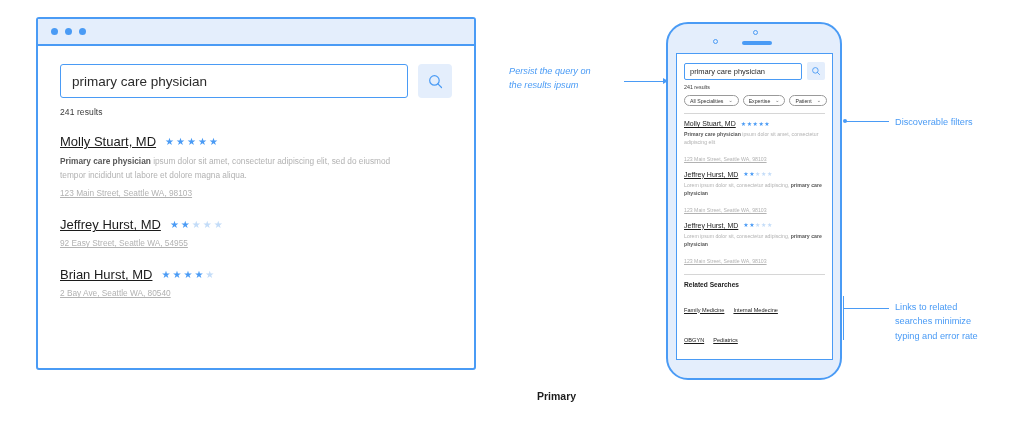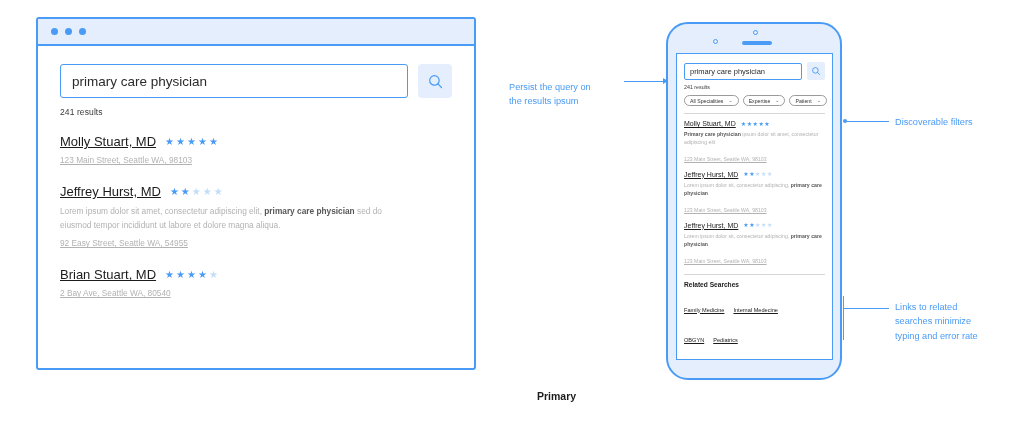--- a/index.html
+++ b/index.html
@@ -375,43 +375,43 @@
       <div class="result-head">
         <span class="result-name">Molly Stuart, MD</span>
         <span class="stars">
           <span class="star-on">★</span>
             <span class="star-on">★</span>
             <span class="star-on">★</span>
             <span class="star-on">★</span>
             <span class="star-on">★</span>
         </span>
       </div>
+      <div class="snippet">
+        <b>Primary care physician</b><span> ipsum dolor sit amet, consectetur adipiscing elit, sed do eiusmod tempor incididunt ut labore et dolore magna aliqua.</span>
+      </div>
       <span class="addr">123 Main Street, Seattle WA, 98103</span>
     </div>
 
     <div class="result">
       <div class="result-head">
         <span class="result-name">Jeffrey Hurst, MD</span>
         <span class="stars">
           <span class="star-on">★</span>
             <span class="star-on">★</span>
             <span class="star-off">★</span>
             <span class="star-off">★</span>
             <span class="star-off">★</span>
         </span>
       </div>
-      <div class="snippet">
-        <span>Lorem ipsum dolor sit amet, consectetur adipiscing elit, </span><b>primary care physician</b><span> sed do eiusmod tempor incididunt ut labore et dolore magna aliqua.</span>
-      </div>
       <span class="addr">92 Easy Street, Seattle WA, 54955</span>
     </div>
 
     <div class="result">
       <div class="result-head">
-        <span class="result-name">Brian Stuart, MD</span>
+        <span class="result-name">Brian Hurst, MD</span>
         <span class="stars">
           <span class="star-on">★</span>
             <span class="star-on">★</span>
             <span class="star-on">★</span>
             <span class="star-on">★</span>
             <span class="star-off">★</span>
         </span>
       </div>
       <span class="addr">2 Bay Ave, Seattle WA, 80540</span>
     </div>
@@ -515,21 +515,21 @@
       <div class="m-related-title">Related Searches</div>
       <div class="m-related-links">
         <span class="m-rel">Family Medicine</span><span class="m-rel">Internal Medecine</span><br>
         <span class="m-rel">OBGYN</span><span class="m-rel">Pediatrics</span>
       </div>
 
     </div>
   </div>
 </div>
 
-<div class="anno" style="left:509px; top:80px; width:120px;">
+<div class="anno" style="left:509px; top:64px; width:120px;font-style:italic;">
   <div>Persist the query on</div>
   <div>the results ipsum</div>
 </div>
 <div class="anno-line" style="left:624px; top:81px; width:40px;"></div>
 <div class="anno-arrow" style="left:663px; top:77.5px;"></div>
 
 <div class="anno-dot" style="left:843px; top:119px;"></div>
 <div class="anno-line" style="left:846px; top:121px; width:43px;"></div>
 <div class="anno" style="left:895px; top:115px; width:140px;">
   <div>Discoverable filters</div>

